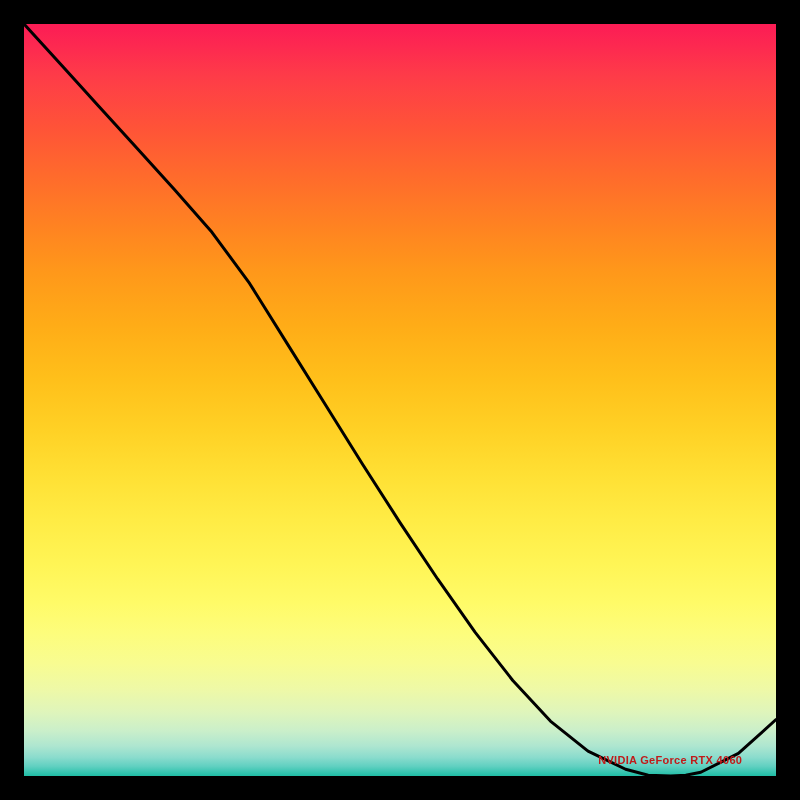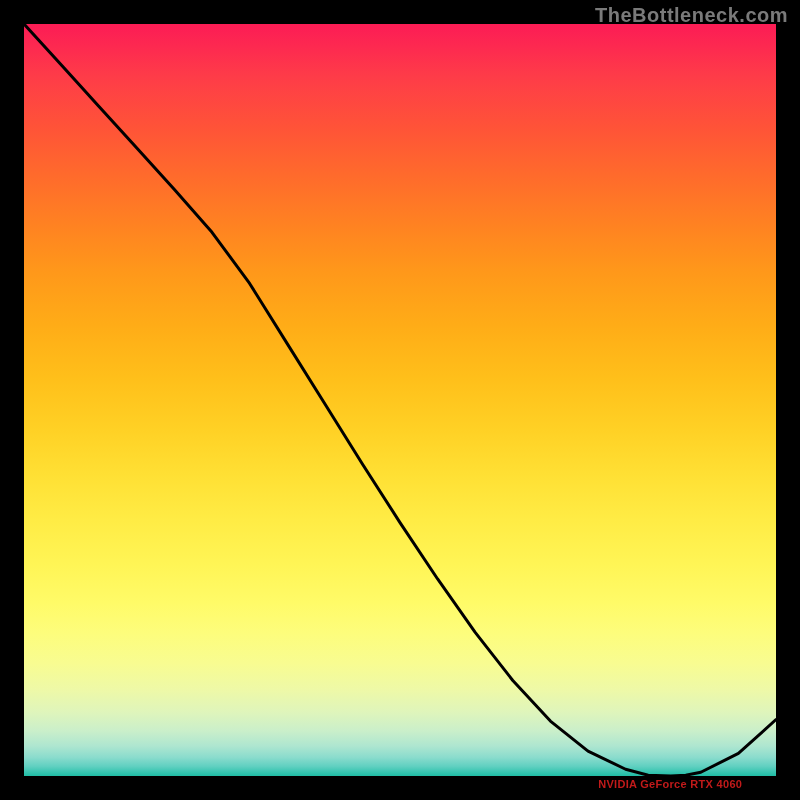--- a/index.html
+++ b/index.html
@@ -73,29 +73,27 @@
   }
   .point-label {
     position: absolute;
     font-family: Arial, Helvetica, sans-serif;
     font-size: 11px;
     font-weight: bold;
     color: #c11a1a;
     letter-spacing: 0.3px;
     z-index: 15;
     white-space: nowrap;
-    margin-top: 24px;
   }
 </style>
 </head>
 <body>
 
 <div class="stage">
 
-  <div class="attribution">TheBottleneck.com</div>
 
   <div class="plot">
     <div class="gradient"></div>
 
     <svg class="curve" viewBox="0 0 752 752" preserveAspectRatio="none">
       <path id="curve-path" fill="none" stroke="#000" stroke-width="3" stroke-linejoin="round" stroke-linecap="round" d="M0.00 0.00 L37.60 41.36 L75.20 82.72 L112.80 124.08 L150.40 165.44 L188.00 208.30 L225.60 259.44 L263.20 319.60 L300.80 379.76 L338.40 439.92 L376.00 498.58 L413.60 554.98 L451.20 608.37 L488.80 656.50 L526.40 697.10 L564.00 727.18 L601.60 745.23 L624.16 751.25 L646.72 752.00 L661.76 751.25 L676.80 748.24 L714.40 729.44 L752.00 695.60"></path>
     </svg>
 
     <div id="plabel" class="point-label" style="left: 574.2px; top: 730.48px;">NVIDIA GeForce RTX 4060</div>
   </div>

